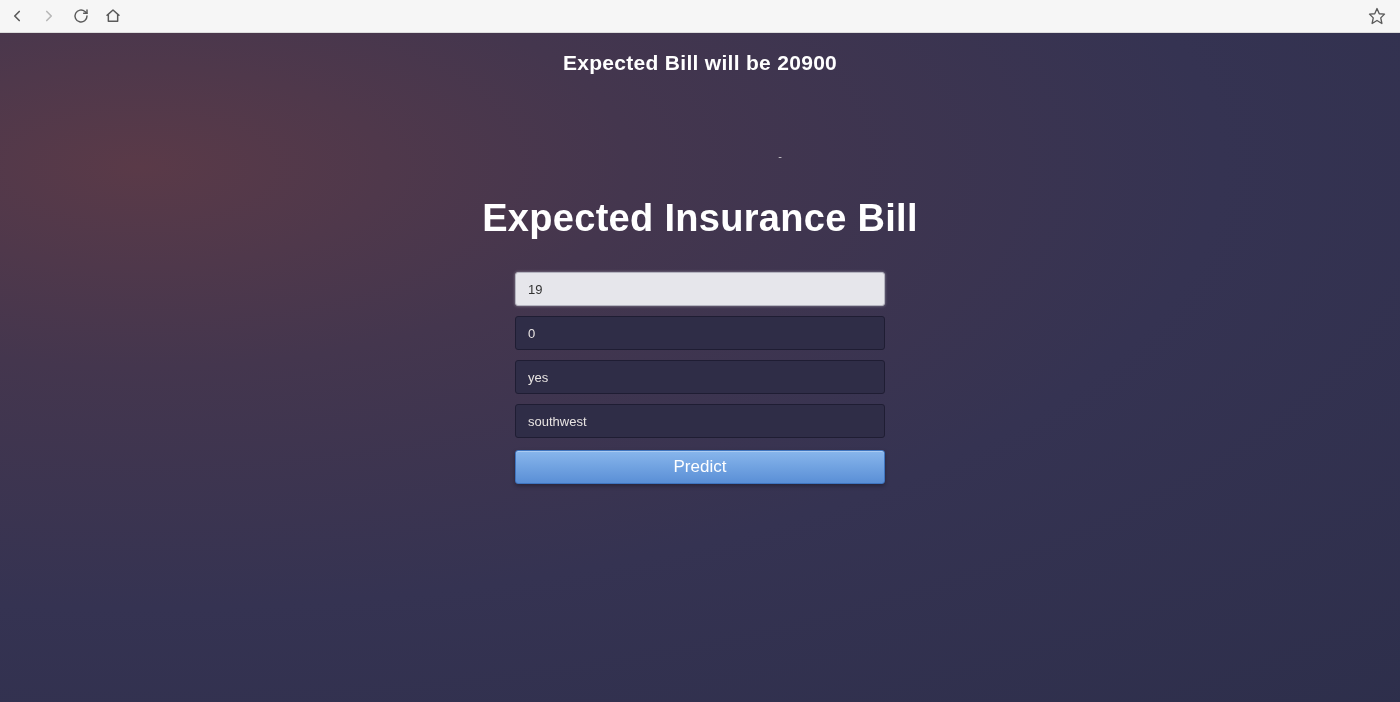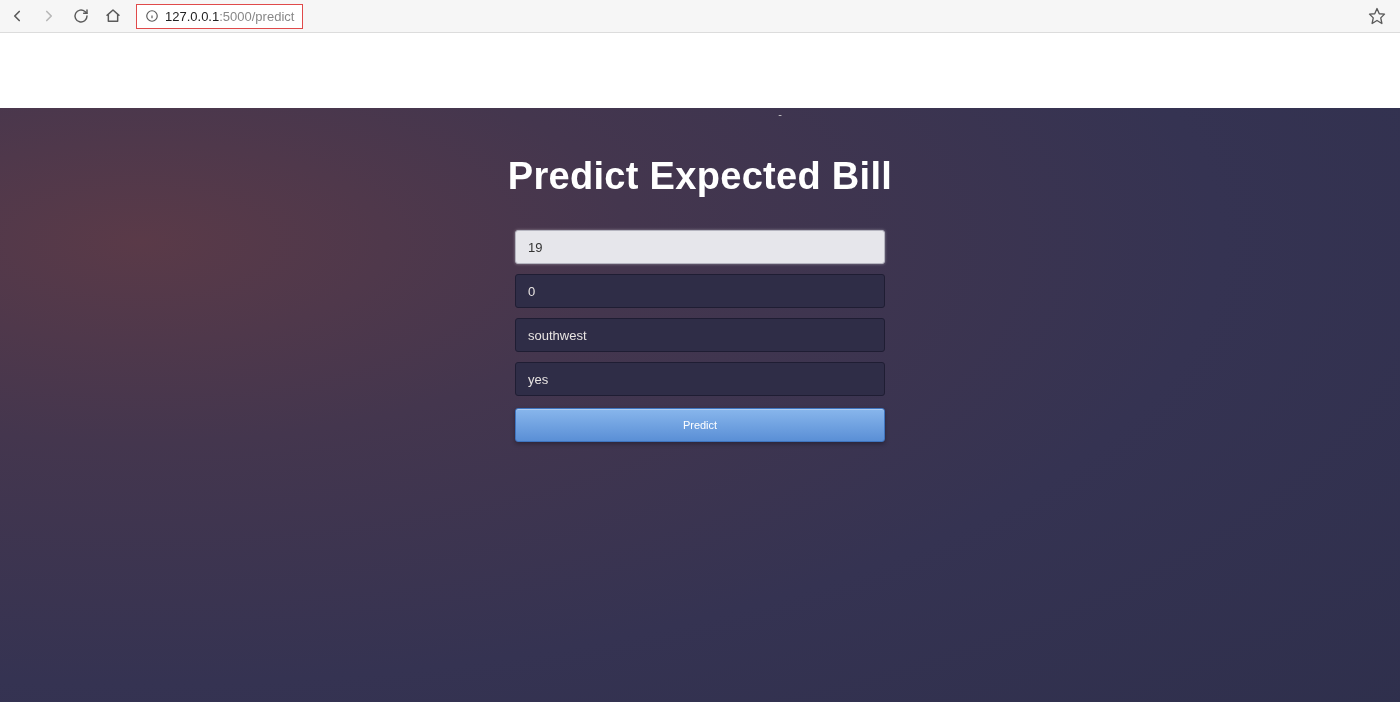--- a/index.html
+++ b/index.html
@@ -129,21 +129,21 @@
       box-shadow: 0 0 3px rgba(255,255,255,0.4);
     }
     .predict-btn {
       width: 100%;
       height: 34px;
       margin-top: 2px;
       background: linear-gradient(to bottom, #88b6ec 0%, #5a8fd6 100%);
       border: 1px solid #3f75bf;
       border-radius: 3px;
       color: #fff;
-      font-size: 11px;
+      font-size: 17px;
       cursor: pointer;
       box-shadow: 0 1px 0 rgba(255,255,255,0.3) inset, 0 2px 4px rgba(0,0,0,0.3);
     }
   </style>
 </head>
 <body>
 
 <div class="browser-chrome">
   <div class="nav-buttons">
     <div class="nav-btn">
@@ -162,45 +162,32 @@
           <polyline points="21 3 21 8 16 8"></polyline>
         </svg>
     </div>
     <div class="nav-btn">
       <svg viewBox="0 0 24 24" width="16" height="16" fill="none" stroke="currentColor" stroke-width="2.2" stroke-linecap="round" stroke-linejoin="round">
           <path d="M3 11 L12 3 L21 11"></path>
           <path d="M5 10 V20 H19 V10"></path>
         </svg>
     </div>
   </div>
-  <div class="url-bar">
-    <div class="url-highlight">
-      <span class="info-icon">
-        <svg viewBox="0 0 24 24" width="14" height="14" fill="none" stroke="currentColor" stroke-width="2">
-            <circle cx="12" cy="12" r="9"></circle>
-            <line x1="12" y1="8" x2="12" y2="8"></line>
-            <line x1="12" y1="11" x2="12" y2="16"></line>
-          </svg>
-      </span>
-      <span class="url-text">
-        <span class="url-host-dark">127.0.0.1</span><span class="url-path">:5000/predict</span>
-      </span>
-    </div>
-  </div>
   <div class="star-icon">
     <svg viewBox="0 0 24 24" width="18" height="18" fill="none" stroke="currentColor" stroke-width="1.8" stroke-linejoin="round">
         <polygon points="12 2 15 9 22 9.5 17 14.5 18.5 22 12 18 5.5 22 7 14.5 2 9.5 9 9"></polygon>
       </svg>
   </div>
 </div>
 
 <div class="content-area">
+  <div class="expected-bill">Expected Bill will be 20900</div>
   <div class="dash-placeholder">-</div>
-  <h1 class="main-title">Predict Expected Bill</h1>
+  <h1 class="main-title">Expected Insurance Bill</h1>
 
   <div class="form-container">
     <input class="form-input focused" type="text" value="19" style="">
     <input class="form-input" type="text" value="0" style="">
+    <input class="form-input" type="text" value="yes" style="">
     <input class="form-input" type="text" value="southwest" style="">
-    <input class="form-input" type="text" value="yes" style="">
     <button class="predict-btn">Predict</button>
   </div>
 </div>
 
 </body></html>

